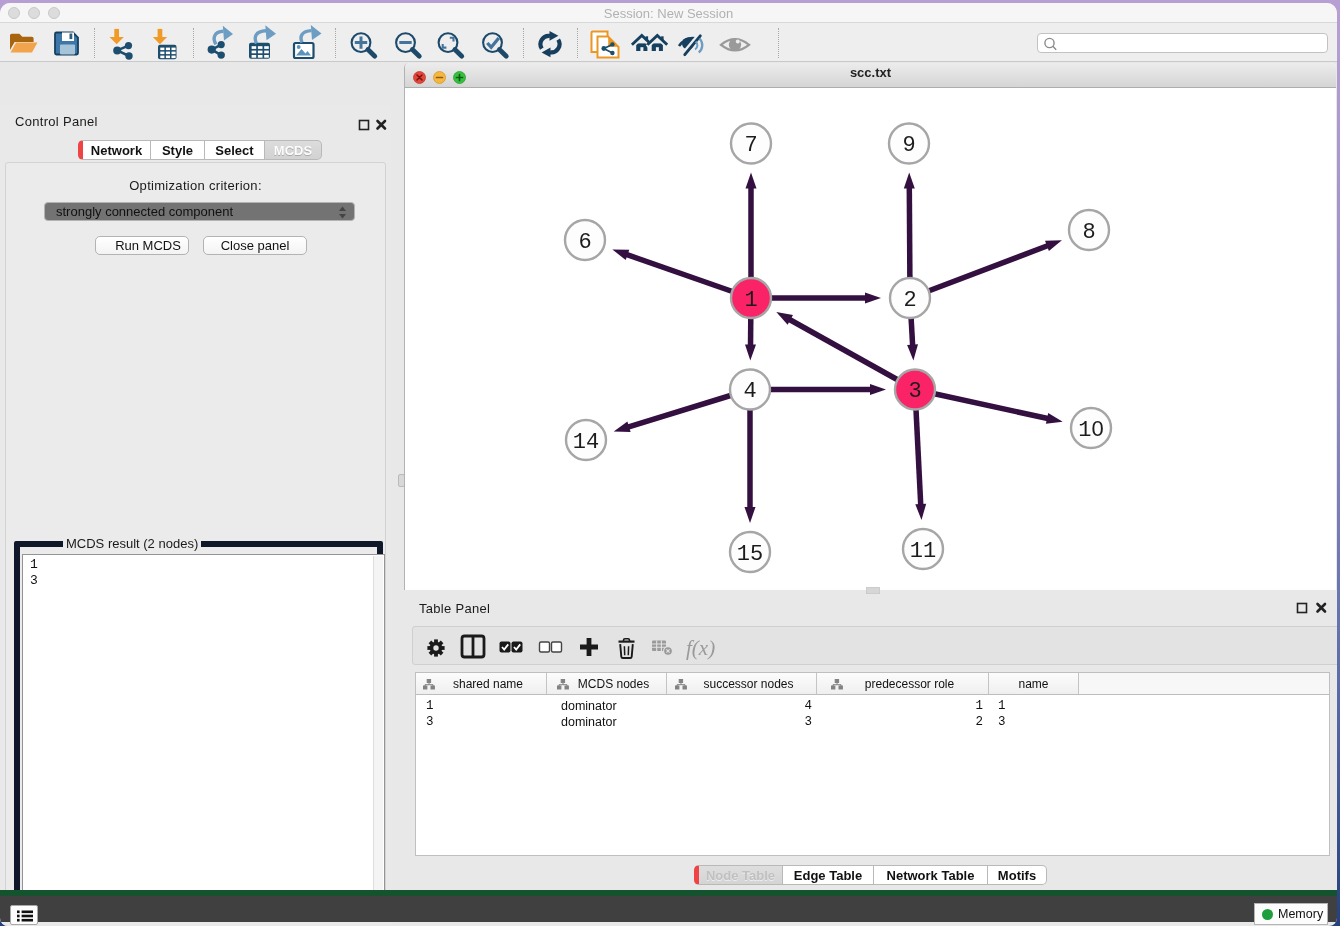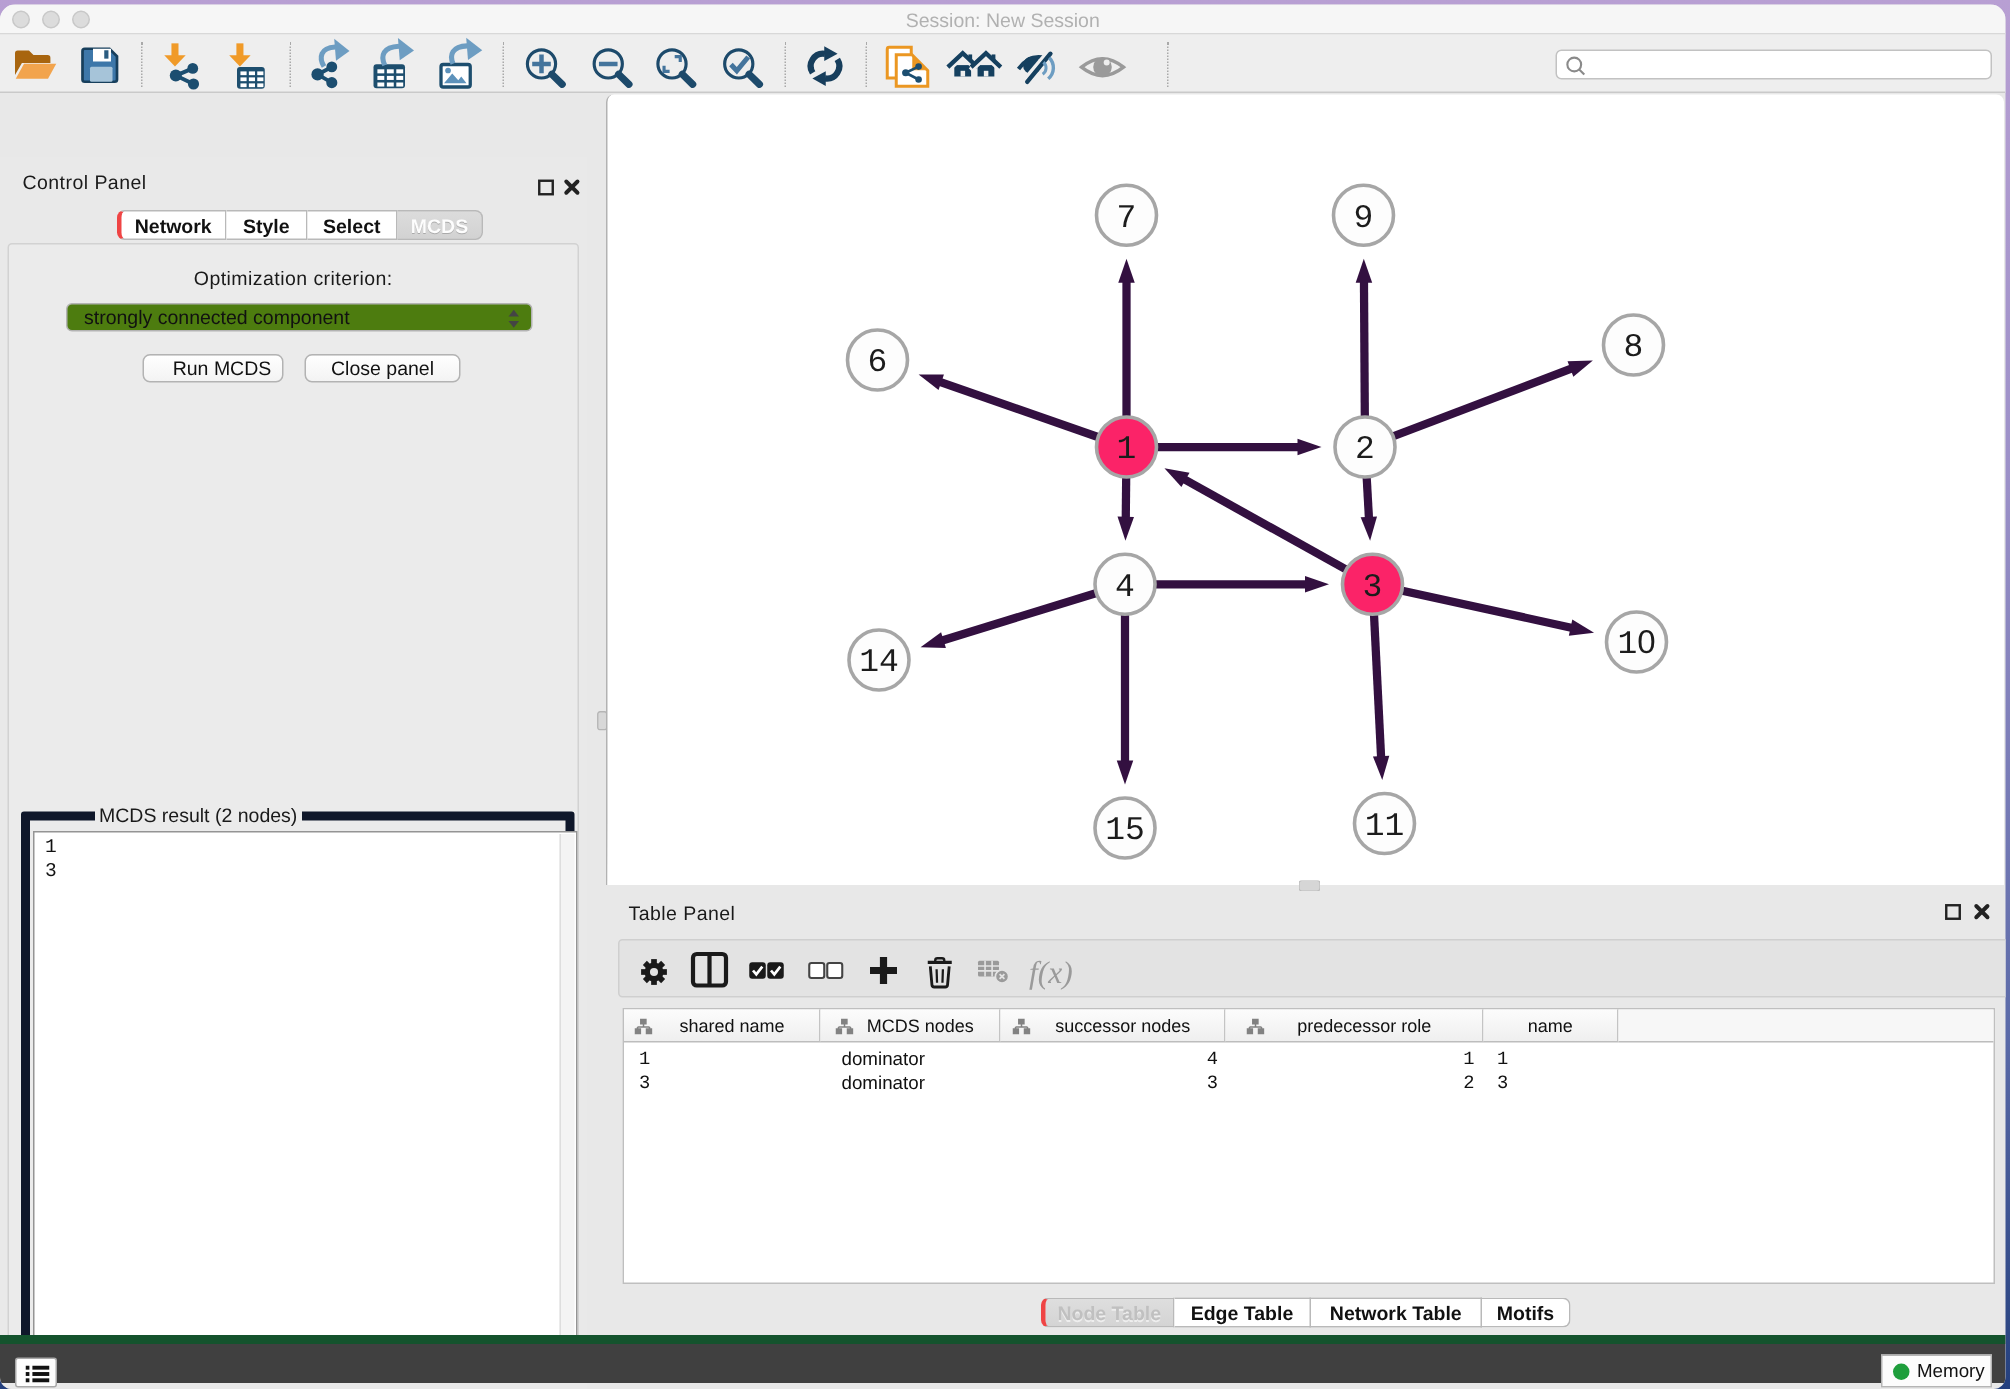--- a/index.html
+++ b/index.html
@@ -14,21 +14,21 @@
 
 #toolbar { position:absolute; left:0; top:20px; width:100%; height:39px; background:#eeeeee; border-bottom:1px solid #c9c9c9; }
 .sep { position:absolute; top:5px; height:30px; width:0; border-left:1px dotted #a9a9a9; }
 #searchbox { position:absolute; left:1037px; top:10px; width:291px; height:20px; background:#fff; border:1px solid #c2c2c2; border-radius:4px; }
 
 #statusbar { position:absolute; left:0; top:887px; width:100%; height:32px; background:#404040; border-top:6px solid #14532d; }
 
 .phead { font-size:13px; color:#1a1a1a; letter-spacing:0.3px; }
 .tabrow { position:absolute; display:flex; }
 .tab { height:20px; font-size:13px; font-weight:bold; line-height:19px; white-space:nowrap; background:#fff; border:1px solid #b9b9b9; border-left:none; color:#111; text-align:center; }
-.tab.first { border-left:3px solid #ef4444; border-radius:5px 0 0 5px; }
+.tab.first { border-left:5px solid #ef4444; border-radius:5px 0 0 5px; }
 .tab.last { border-radius:0 5px 5px 0; }
 .tab.dis { background:linear-gradient(#dcdcdc,#d2d2d2); color:#fdfdfd; text-shadow:0 1px 0 #aaa; }
 .tab.dis2 { background:linear-gradient(#dedede,#d4d4d4); color:#c0c0c0; text-shadow:0 1px 0 #eee; }
 .btn { position:absolute; background:linear-gradient(#ffffff,#f3f3f3); border:1px solid #b3b3b3; border-radius:5px; font-size:13px; color:#111; text-align:center; }
 
 #graph-svg text { font-family:"Liberation Mono", monospace; font-size:22px; fill:#1c1c1c; text-anchor:middle; }
 #graph-svg .ed { stroke:#331040; stroke-width:5.5; }
 #graph-svg .ah { fill:#331040; }
 #graph-svg .wh { fill:#fdfdfd; stroke:#a6a6a6; stroke-width:2.4; }
 #graph-svg .pk { fill:#fb2368; stroke:#a6a6a6; stroke-width:2.4; }
@@ -195,40 +195,51 @@
       <path d="M19.5 2 L27 9.5 M27 2 L19.5 9.5" stroke="#222" stroke-width="2.6" stroke-linecap="round"></path>
     </svg>
     <div class="tabrow" style="left:78px;top:35px;">
       <div class="tab first" style="width:73px;">Network</div>
       <div class="tab" style="width:54px;">Style</div>
       <div class="tab" style="width:60px;">Select</div>
       <div class="tab last dis" style="width:57px;">MCDS</div>
     </div>
     <div class="abs" style="left:5px;top:57px;width:381px;height:757px;background:#ebebeb;border:1px solid #d2d2d2;border-radius:3px;"></div>
     <div class="abs phead" style="left:0;top:73px;width:391px;text-align:center;">Optimization criterion:</div>
-    <div class="abs" style="left:44px;top:97px;width:311px;height:19px;background:#4d7c0f;border:1px solid #b3b3b3;border-radius:4px;font-size:13px;color:#111;line-height:18px;padding-left:11px;">strongly connected component
+    <div class="abs" style="left:44px;top:97px;width:311px;height:19px;background:#737373;border:1px solid #b3b3b3;border-radius:4px;font-size:13px;color:#111;line-height:18px;padding-left:11px;">strongly connected component
       <svg class="abs" style="right:7px;top:3px;" width="9" height="13" viewBox="0 0 9 13">
           <path d="M4.5 0.5 L8 5 L1 5 Z" fill="#444"></path>
           <path d="M4.5 12.5 L8 8 L1 8 Z" fill="#444"></path>
         </svg>
     </div>
     <div class="btn" style="left:95px;top:131px;width:94px;height:19px;line-height:18px;padding-left:12px;">Run MCDS</div>
     <div class="btn" style="left:203px;top:131px;width:104px;height:19px;line-height:18px;">Close panel</div>
     <fieldset class="abs" style="left:14px;top:431px;width:369px;height:374px;border:6px solid #0f172a;border-radius:2px;padding-left:40px;">
       <legend style="font-size:13px;color:#1a1a1a;margin-left:3px;padding:0 3px;">MCDS result (2 nodes)</legend>
       <div class="abs" style="left:2px;top:3px;width:363px;height:356px;background:#fff;border:1px solid #949494;">
         <div class="abs" style="right:1px;top:1px;width:10px;height:354px;background:#f4f4f4;border-left:1px solid #dedede;"></div>
         <div class="abs" style="left:7px;top:2px;font-family:'Liberation Mono',monospace;font-size:13px;color:#111;line-height:16px;">1<br>3</div>
       </div>
     </fieldset>
   </div>
   <svg class="abs" style="left:398px;top:471px;" width="7" height="13" viewBox="0 0 7 13">
       <rect x="0.5" y="0.5" width="6" height="12" rx="1.5" fill="#d8d8d8" stroke="#b5b5b5" stroke-width="0.9"></rect>
     </svg>
   <div id="netpanel" class="abs" style="left:404px;top:60px;width:932px;height:527px;border-radius:5px 5px 0 0;overflow:hidden;background:#fff;border-left:1px solid #b2b2b2;">
+    <div class="abs" style="left:0;top:0;width:100%;height:25px;background:linear-gradient(#ececec,#d5d5d5);border-bottom:1px solid #aeaeae;">
+      <div class="abs" style="left:0;top:2px;width:100%;text-align:center;font-size:13px;font-weight:bold;color:#222;">scc.txt</div>
+      <svg class="abs" style="left:8px;top:8px;" width="60" height="13" viewBox="0 0 60 13">
+        <circle cx="6.5" cy="6.5" r="6" fill="#e5453c" stroke="#c03a31" stroke-width="0.8"></circle>
+        <path d="M4 4 L9 9 M9 4 L4 9" stroke="#75150d" stroke-width="1.5" stroke-linecap="round"></path>
+        <circle cx="26.5" cy="6.5" r="6" fill="#f6b73e" stroke="#d7982c" stroke-width="0.8"></circle>
+        <path d="M23.5 6.5 L29.5 6.5" stroke="#93591b" stroke-width="1.7" stroke-linecap="round"></path>
+        <circle cx="46.5" cy="6.5" r="6" fill="#35c13f" stroke="#2aa032" stroke-width="0.8"></circle>
+        <path d="M43.5 6.5 L49.5 6.5 M46.5 3.5 L46.5 9.5" stroke="#0e5c14" stroke-width="1.7" stroke-linecap="round"></path>
+      </svg>
+    </div>
     <svg id="graph-svg" class="abs" style="left:0;top:25px;" width="931" height="502" viewBox="0 0 931 502">
       <g class="ed">
       <line x1="346.0" y1="210.0" x2="346.0" y2="98.5"></line>
       <line x1="346.0" y1="210.0" x2="220.6" y2="166.2"></line>
       <line x1="346.0" y1="210.0" x2="462.0" y2="210.0"></line>
       <line x1="346.0" y1="210.0" x2="345.5" y2="258.5"></line>
       <line x1="505.0" y1="210.0" x2="504.3" y2="98.5"></line>
       <line x1="505.0" y1="210.0" x2="643.8" y2="157.3"></line>
       <line x1="505.0" y1="210.0" x2="507.7" y2="258.6"></line>
       <line x1="510.0" y1="301.5" x2="383.6" y2="231.0"></line>

